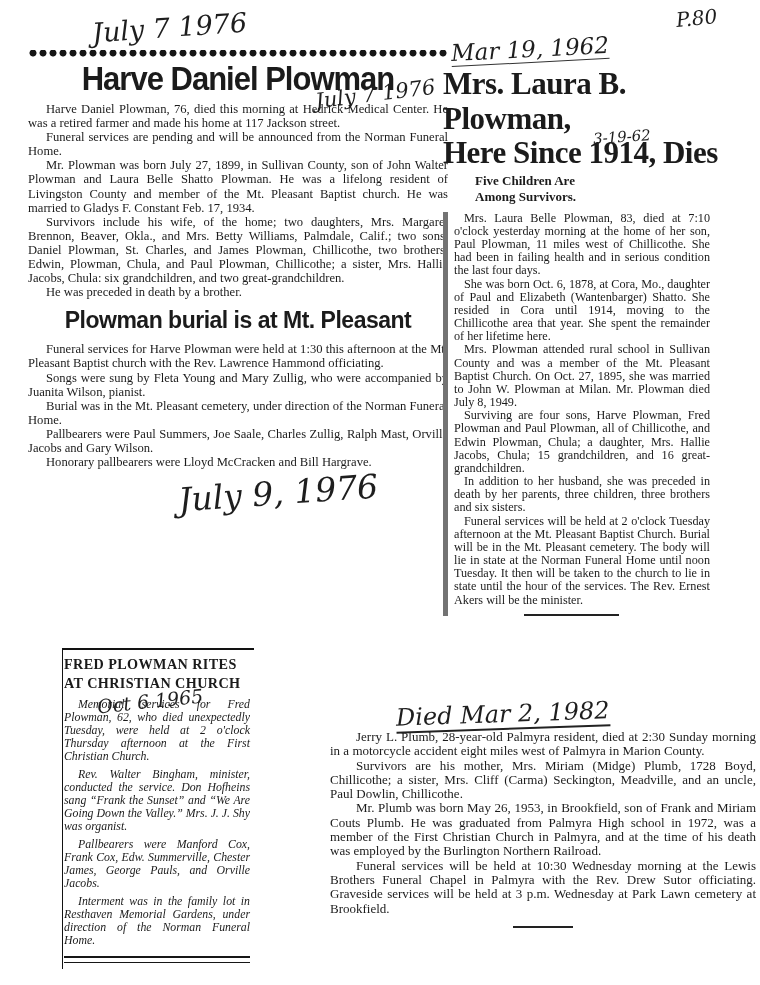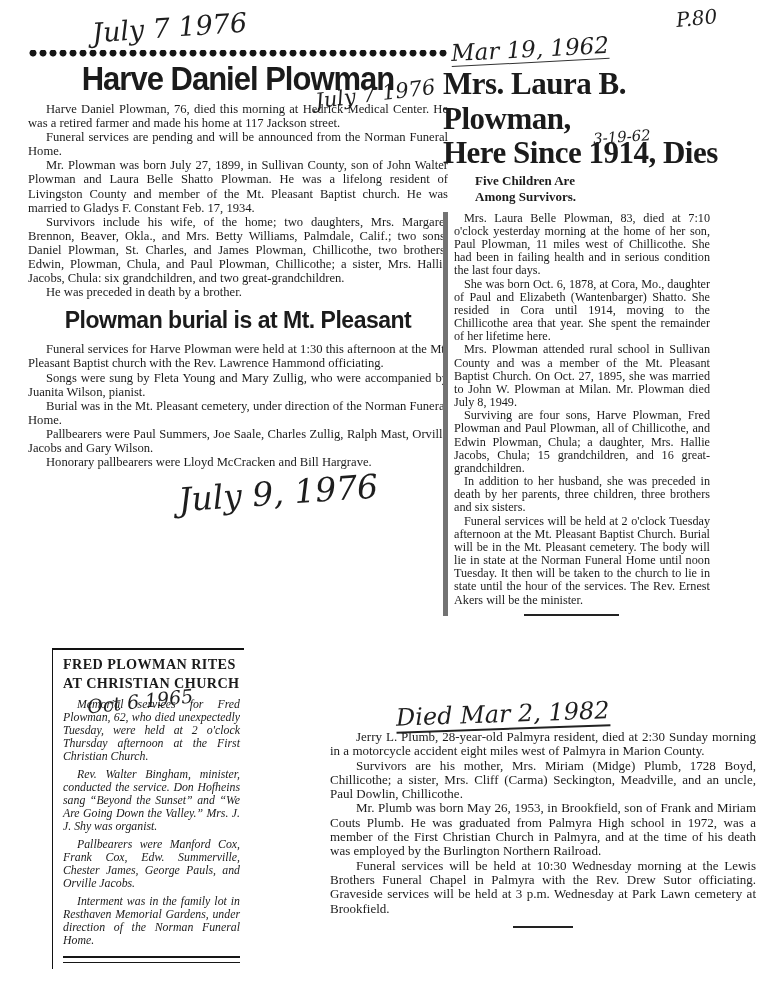--- a/index.html
+++ b/index.html
@@ -55,23 +55,23 @@
     position:absolute;top:92px;left:150px;font-size:15px;transform:rotate(-4deg);
   }
   .laura-subhead{
     font-weight:bold;font-size:13px;margin-left:32px;line-height:1.25;
   }
   .laura-body{width:256px;border-left:5px solid #737373;padding-left:6px;margin-top:6px;}
   .laura .news p{font-size:12.2px;line-height:1.08;text-indent:10px;}
   .laura-endrule{width:95px;border-top:2px solid #222;margin:7px 0 0 70px;}
   
   .fred{
-    position:absolute;left:52px;top:648px;width:192px;
+    position:absolute;left:62px;top:648px;width:192px;
     border-top:2px solid #121212;border-left:1px solid #121212;
-    padding:5px 4px 6px 10px;box-sizing:border-box;
+    padding:5px 4px 6px 1px;box-sizing:border-box;
   }
   .fred-headline{
     font-weight:bold;font-size:14.2px;letter-spacing:0.4px;line-height:1.35;
     font-family:"Liberation Serif",serif;
   }
   .fred-hand-inline{
     position:absolute;top:40px;left:34px;font-size:19px;transform:rotate(-6deg);
   }
   .fred .news p{font-size:11.8px;line-height:1.1;text-indent:14px;margin-top:5px;font-style:italic;}
   .fred-endrule{
@@ -147,21 +147,21 @@
   </div>
 
   <div class="fred">
     <div class="fred-headline">
       <div>FRED PLOWMAN RITES</div>
       <div>AT CHRISTIAN CHURCH</div>
     </div>
     <span class="hand fred-hand-inline">Oct 6 1965</span>
     <div class="news">
       <p>Memorial services for Fred Plowman, 62, who died unexpectedly Tuesday, were held at 2 o'clock Thursday afternoon at the First Christian Church.</p>
-      <p>Rev. Walter Bingham, minister, conducted the service. Don Hofheins sang “Beyond the Sunset” and “We Are Going Down the Valley.” Mrs. J. J. Shy was organist.</p>
+      <p>Rev. Walter Bingham, minister, conducted the service. Don Hofheins sang “Frank the Sunset” and “We Are Going Down the Valley.” Mrs. J. J. Shy was organist.</p>
       <p>Pallbearers were Manford Cox, Frank Cox, Edw. Summerville, Chester James, George Pauls, and Orville Jacobs.</p>
       <p>Interment was in the family lot in Resthaven Memorial Gardens, under direction of the Norman Funeral Home.</p>
     </div>
     <div class="fred-endrule"></div>
   </div>
 
   <div class="jerry">
     <span class="hand jerry-hand-date">Died Mar 2, 1982</span>
     <div class="news">
       <p>Jerry L. Plumb, 28-year-old Palmyra resident, died at 2:30 Sunday morning in a motorcycle accident eight miles west of Palmyra in Marion County.</p>

